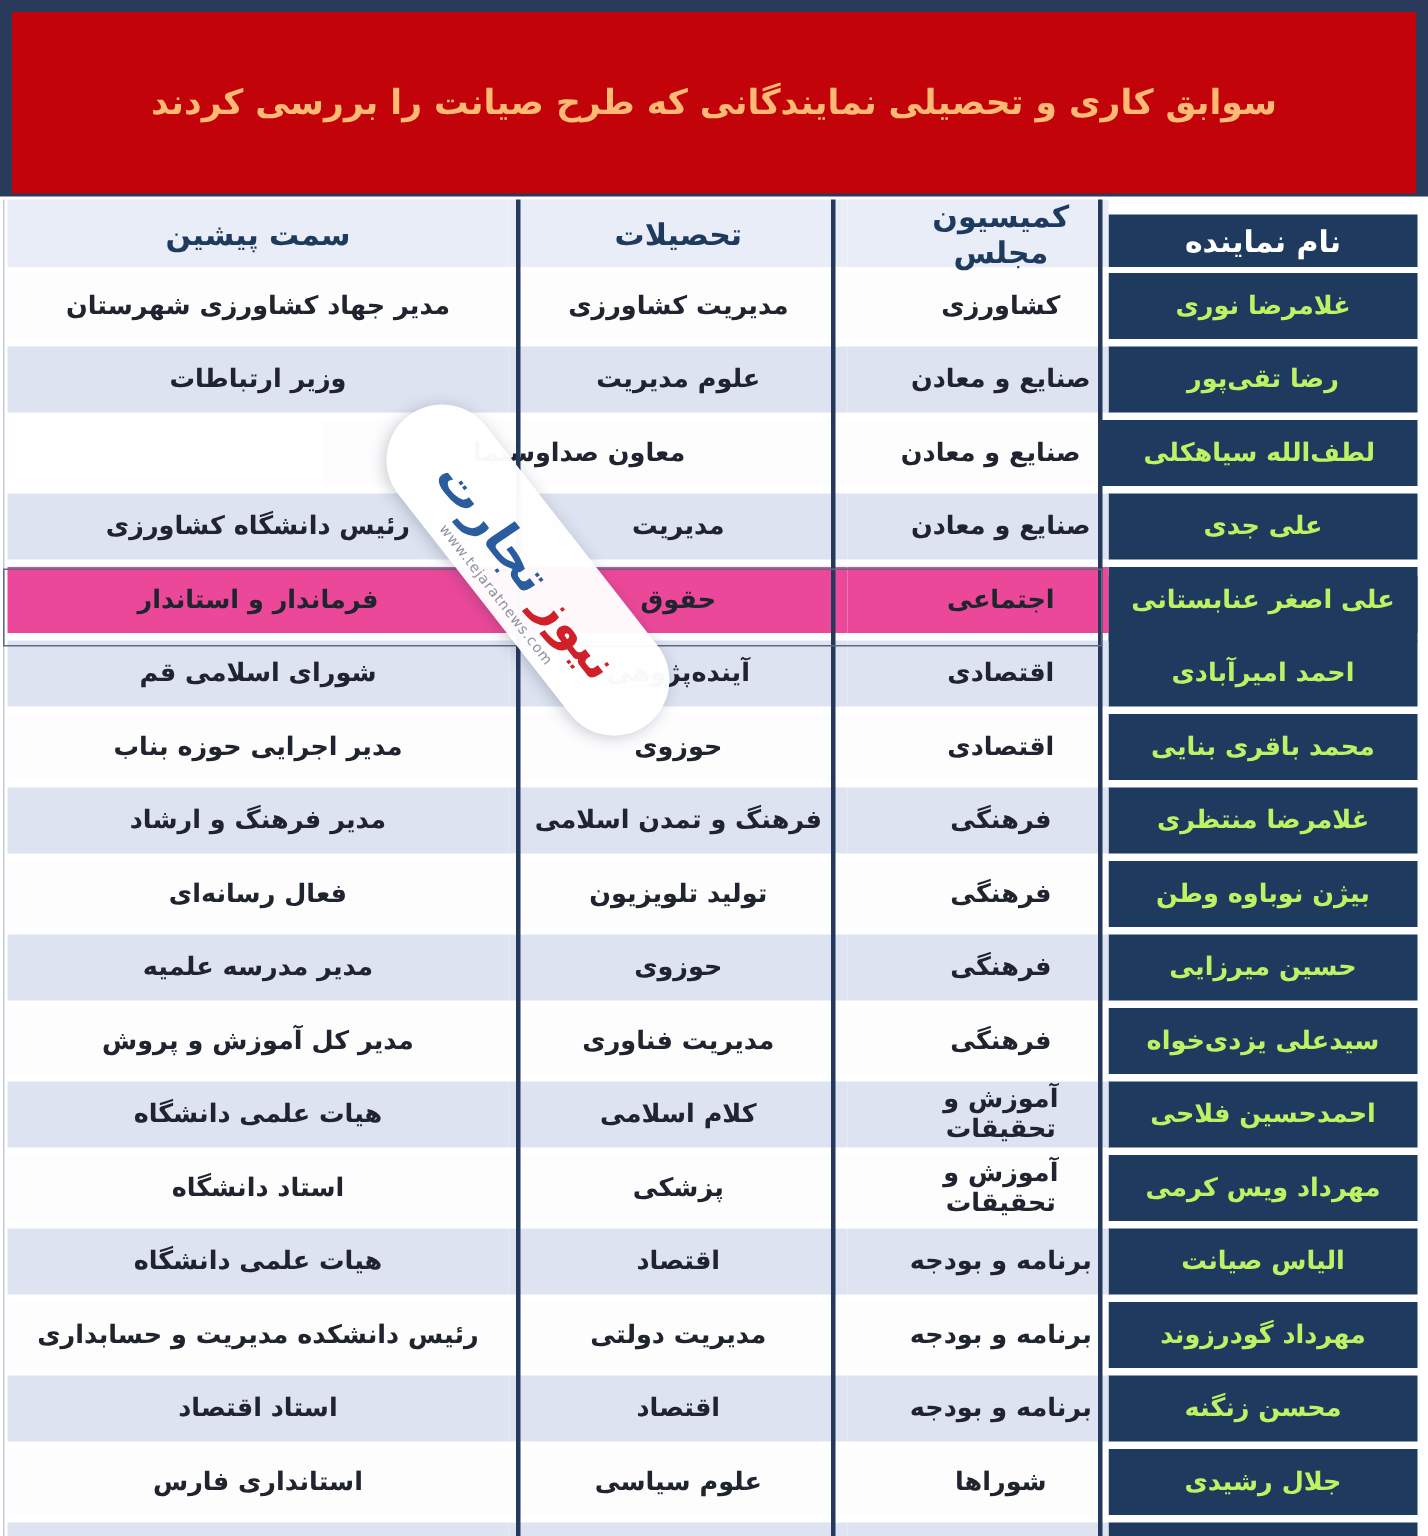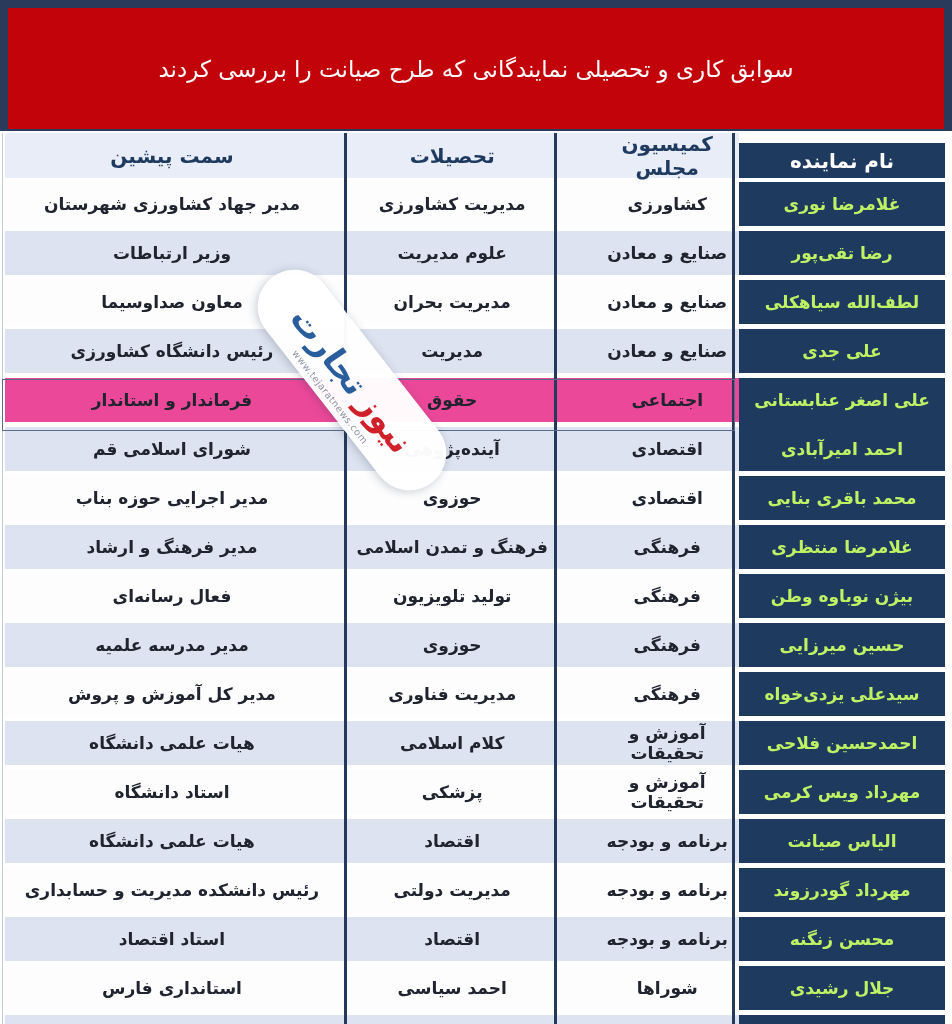--- a/index.html
+++ b/index.html
@@ -11,21 +11,21 @@
   
   .banner-wrap{
     position:absolute;left:0;top:0;width:952px;height:131px;
     background:#2a3a5a;box-sizing:border-box;padding:8px 8px 2px 8px;
   }
   .banner{
     width:100%;height:100%;background:#c20309;
     display:flex;align-items:center;justify-content:center;
   }
   .banner-title{
-    color:#ffffff;font-size:23px;font-weight:normal;direction:rtl;text-align:center;
+    color:#fdba74;font-size:23px;font-weight:bold;direction:rtl;text-align:center;
     letter-spacing:0;
   }
   
   .table{
     position:absolute;left:0;top:133px;width:952px;
     box-sizing:border-box;padding:0 7px 0 5px;
     direction:rtl;
   }
   .trow{display:flex;height:44px;margin-bottom:5px;position:relative;}
   .trow.header{height:45px;margin-bottom:4px;}
@@ -98,21 +98,20 @@
   <div class="trow lav">
     <div class="cell cell-name">رضا تقی‌پور</div>
     <div class="cell cell-commission">صنایع و معادن</div>
     <div class="cell cell-education">علوم مدیریت</div>
     <div class="cell cell-previous">وزیر ارتباطات</div>
   </div>
 
   <div class="trow wht">
     <div class="cell cell-name">لطف‌الله سیاهکلی</div>
     <div class="cell cell-commission">صنایع و معادن</div>
-    <div class="cell cell-education">مدیریت بحران</div>
     <div class="cell cell-previous">معاون صداوسیما</div>
   </div>
 
   <div class="trow lav">
     <div class="cell cell-name">علی جدی</div>
     <div class="cell cell-commission">صنایع و معادن</div>
     <div class="cell cell-education">مدیریت</div>
     <div class="cell cell-previous">رئیس دانشگاه کشاورزی</div>
   </div>
 
@@ -196,21 +195,21 @@
   <div class="trow lav">
     <div class="cell cell-name">محسن زنگنه</div>
     <div class="cell cell-commission">برنامه و بودجه</div>
     <div class="cell cell-education">اقتصاد</div>
     <div class="cell cell-previous">استاد اقتصاد</div>
   </div>
 
   <div class="trow wht">
     <div class="cell cell-name">جلال رشیدی</div>
     <div class="cell cell-commission">شوراها</div>
-    <div class="cell cell-education">احمد سیاسی</div>
+    <div class="cell cell-education">علوم سیاسی</div>
     <div class="cell cell-previous">استانداری فارس</div>
   </div>
 
   <div class="trow lav">
     <div class="cell cell-name"></div>
     <div class="cell cell-commission"></div>
     <div class="cell cell-education"></div>
     <div class="cell cell-previous"></div>
   </div>
 </div>

